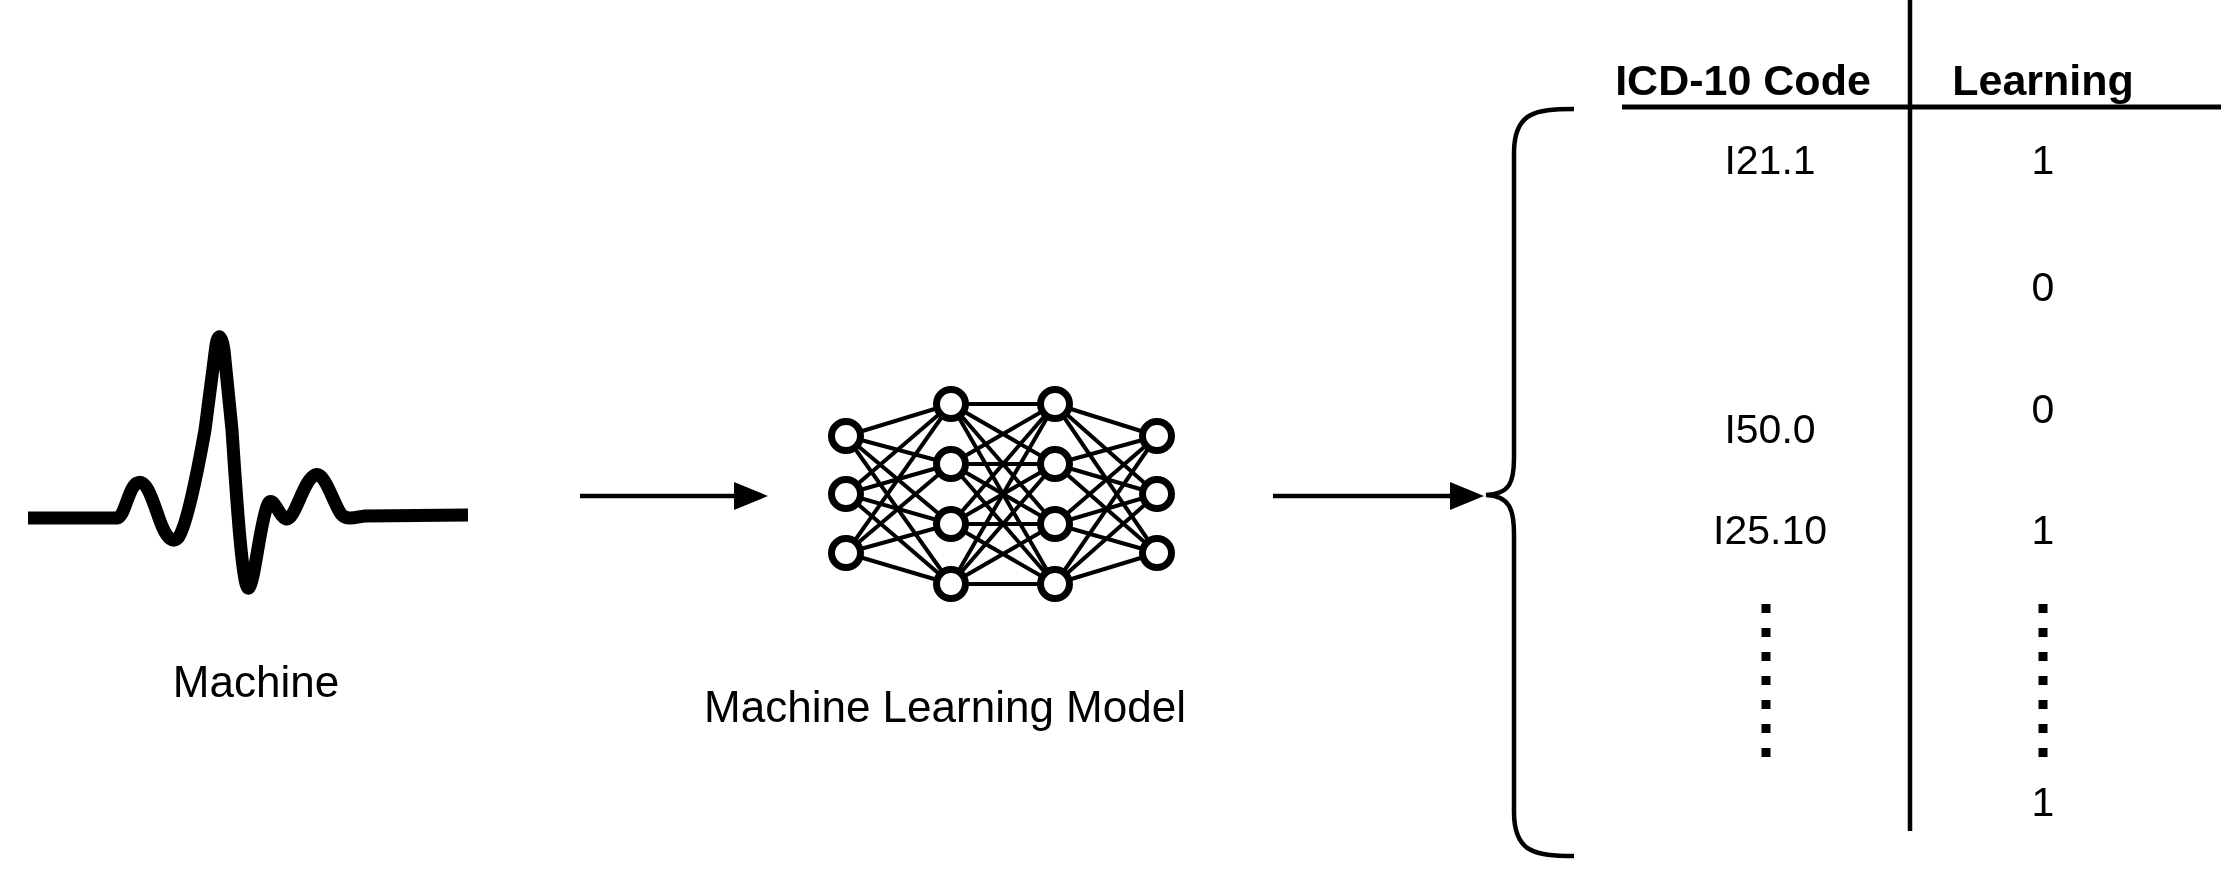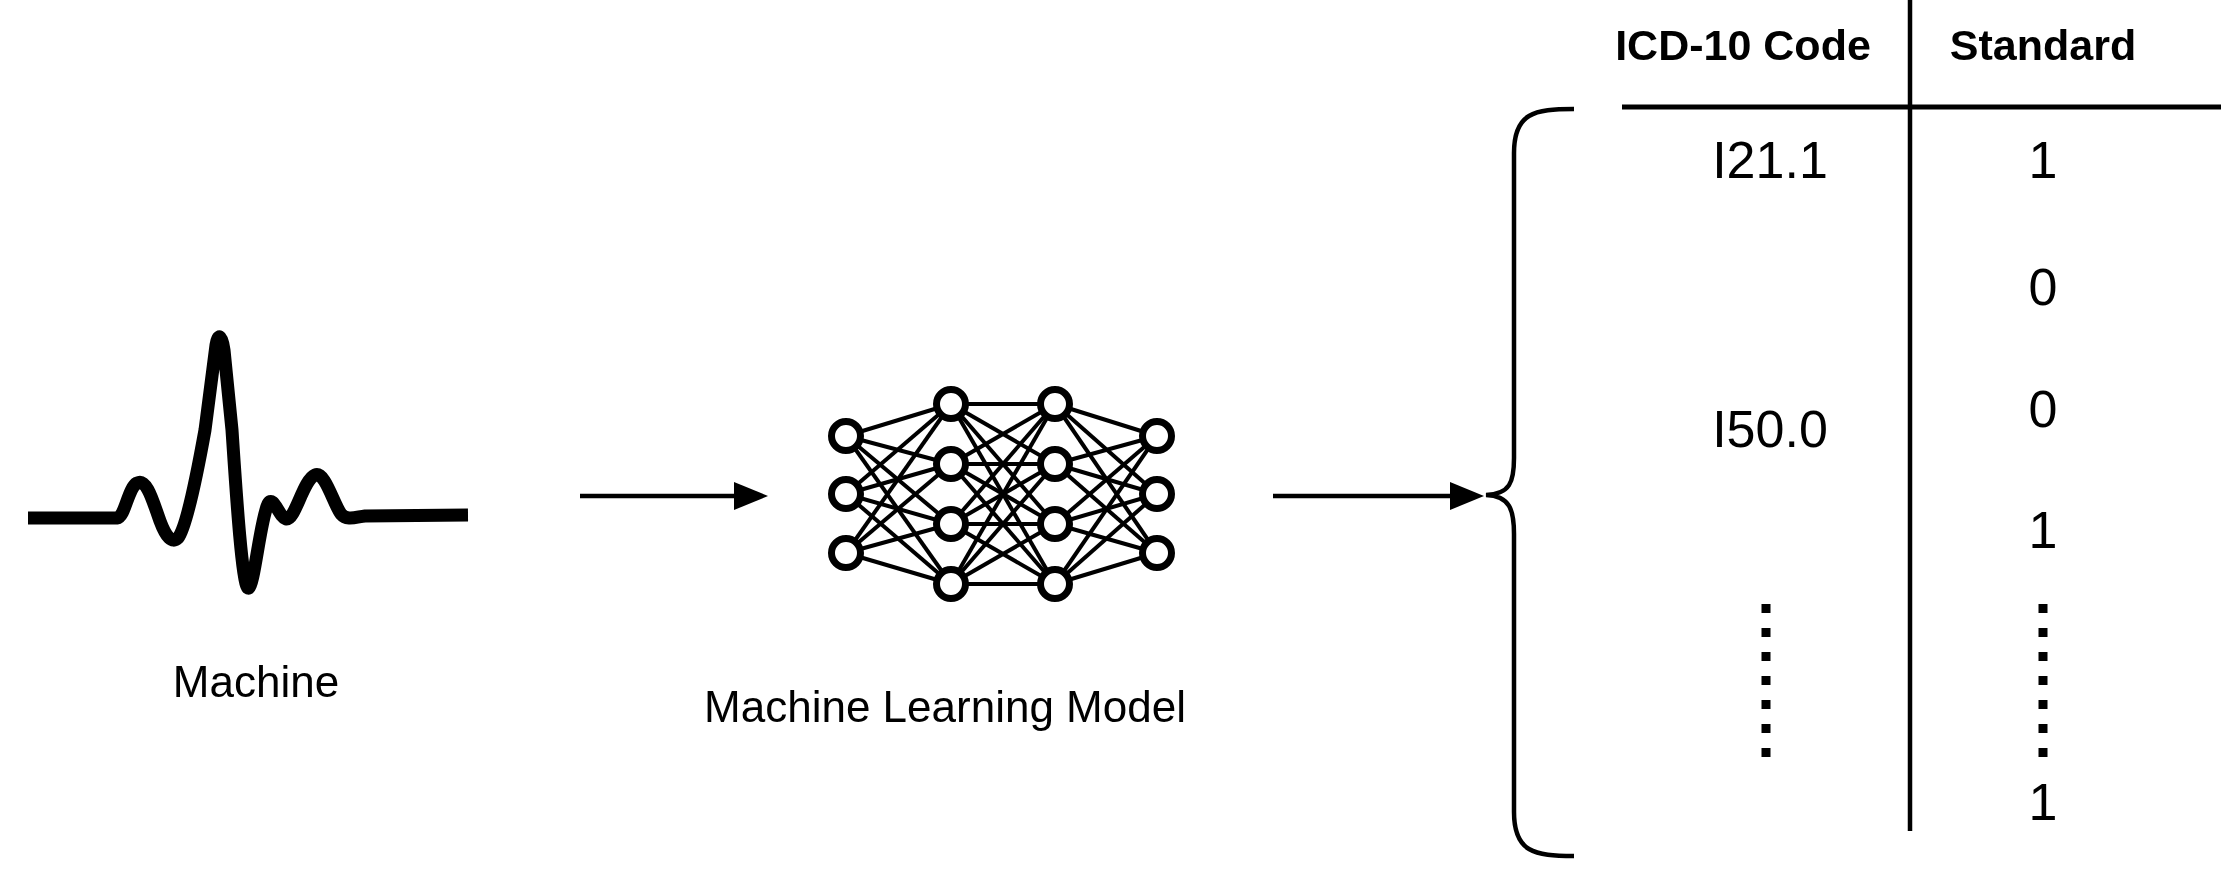--- a/index.html
+++ b/index.html
@@ -26,23 +26,24 @@
   .caption {
     font-size: 44px;
     line-height: 54px;
   }
   .th {
     font-size: 43px;
     font-weight: bold;
     line-height: 56px;
     width: 300px;
     height: 56px;
+    margin-top: 35px;
   }
   .td {
-    font-size: 52px;
+    font-size: 41px;
     line-height: 56px;
     width: 300px;
     height: 56px;
   }
 </style>
 </head>
 <body>
 
 <div class="canvas">
 
@@ -164,27 +165,28 @@
       </g>
   </svg>
 
   <div class="txt caption" style="left:16px; top:655px; width:480px;">
     <div>Machine</div>
   </div>
 
   <div class="txt caption" style="left:695px; top:680px; width:500px;">Machine Learning Model</div>
 
   <div class="txt th" style="left:1593px; top:17px;">ICD-10 Code</div>
-  <div class="txt th" style="left:1893px; top:17px;">Standard</div>
+  <div class="txt th" style="left:1893px; top:17px;">Learning</div>
 
   <div class="txt td" style="left:1620px; top:132px;">I21.1</div>
   <div class="txt td" style="left:1893px; top:132px;">1</div>
 
   <div class="txt td" style="left:1893px; top:259px;">0</div>
 
   <div class="txt td" style="left:1620px; top:381px;margin-top:20px;">I50.0</div>
   <div class="txt td" style="left:1893px; top:381px;">0</div>
 
+  <div class="txt td" style="left:1620px; top:502px;">I25.10</div>
   <div class="txt td" style="left:1893px; top:502px;">1</div>
 
   <div class="txt td" style="left:1893px; top:774px;">1</div>
 
 </div>
 
 </body></html>

